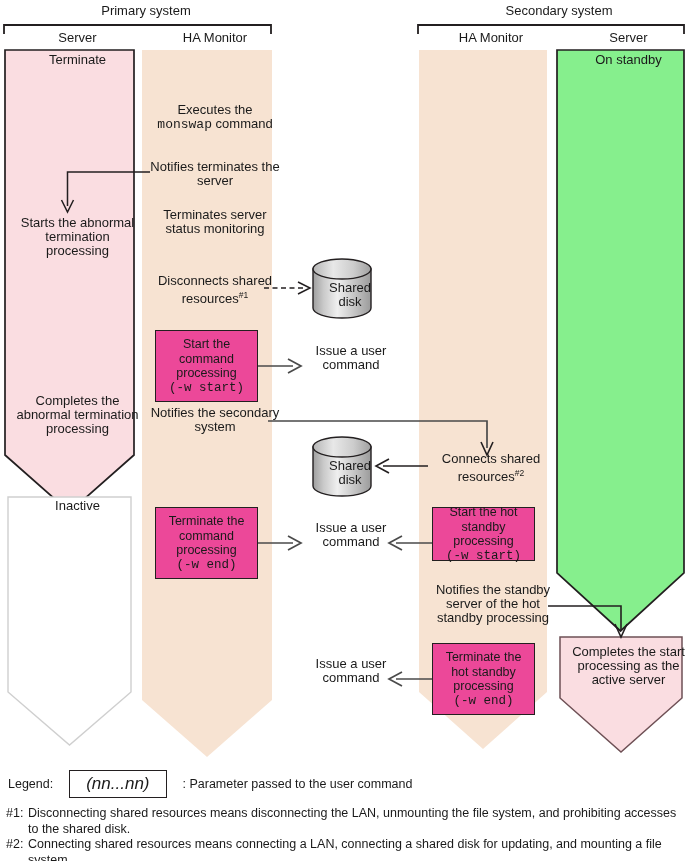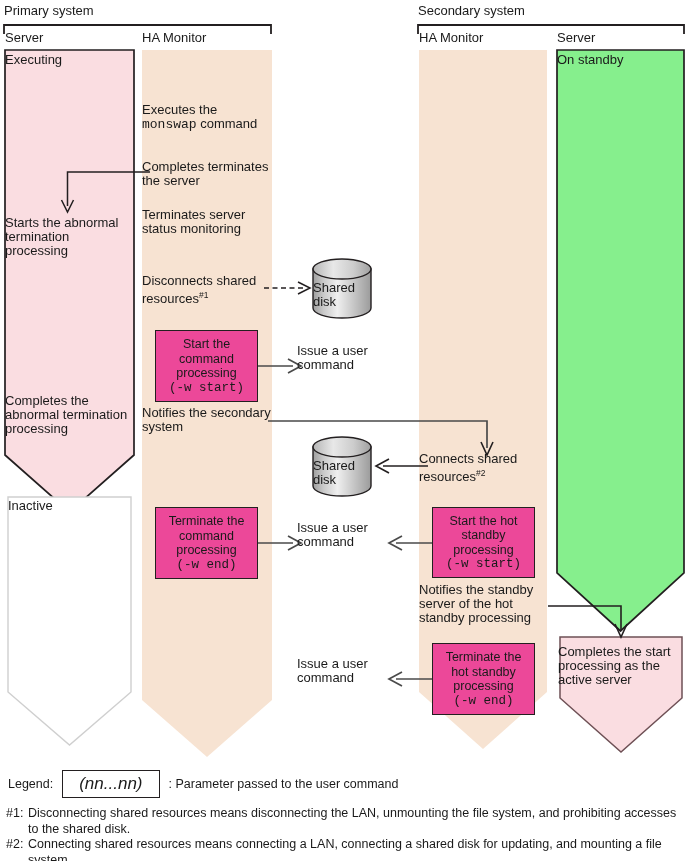--- a/index.html
+++ b/index.html
@@ -5,34 +5,34 @@
   html,body{margin:0;padding:0;background:#ffffff;}
   body{
     width:687px;height:861px;position:relative;overflow:hidden;
     font-family:"Liberation Sans","DejaVu Sans",sans-serif;
     color:#1a1a1a;
   }
   .mono{font-family:"Liberation Mono","DejaVu Sans Mono",monospace;}
   #stage{position:absolute;left:0;top:0;width:687px;height:861px;}
   svg#art{position:absolute;left:0;top:0;width:687px;height:861px;}
 
-  .lbl{position:absolute;line-height:14px;font-size:13px;}
+  .lbl{position:absolute;text-align:center;line-height:14px;font-size:13px;margin-left:8px;}
   .grouptitle{font-size:13px;}
   .coltitle{font-size:13px;}
 
   .cellbox{
     position:absolute;background:#ec4899;border:1.6px solid #231f20;
     text-align:center;font-size:12.5px;line-height:14.5px;
     display:flex;flex-direction:column;justify-content:center;align-items:center;
     box-sizing:border-box;
   }
   .cellbox .ln{display:block;width:100%;}
 
   .legendwrap{position:absolute;left:8px;top:770px;font-size:12.5px;}
-  .legend-row{display:flex;align-items:center;gap:0;}
+  .legend-row{display:flex;align-items:center;gap:7px;}
   .legend-lead{padding-right:9px;}
   .legend-chip{
     border:1.6px solid #231f20;background:#fff;
     padding:3px 16px;font-style:italic;font-size:17px;
   }
   .legend-tail{padding-left:9px;}
   .notes{position:absolute;left:6px;top:806px;font-size:12.5px;line-height:15.5px;width:676px;}
   .note{display:flex;}
   .note .tag{width:22px;flex:none;}
   .note .txt{flex:1;}
@@ -151,21 +151,21 @@
   </svg>
 
   <div class="lbl grouptitle" style="left:4px;top:4px;width:268px;">Primary system</div>
   <div class="lbl grouptitle" style="left:418px;top:4px;width:266px;">Secondary system</div>
 
   <div class="lbl coltitle" style="left:5px;top:31px;width:129px;">Server</div>
   <div class="lbl coltitle" style="left:142px;top:31px;width:130px;">HA Monitor</div>
   <div class="lbl coltitle" style="left:419px;top:31px;width:128px;">HA Monitor</div>
   <div class="lbl coltitle" style="left:557px;top:31px;width:127px;">Server</div>
 
-  <div class="lbl" style="left:5px;top:53px;width:129px;">Executing</div>
+  <div class="lbl" style="left:5px;top:53px;width:129px;">Terminate</div>
 
   <div class="lbl" style="left:5px;top:216px;width:129px;">
     <span class="ln">Starts the</span>
     <span class="ln">abnormal</span>
     <span class="ln">termination</span>
     <span class="ln">processing</span>
   </div>
 
   <div class="lbl" style="left:5px;top:394px;width:129px;">
     <span class="ln">Completes the</span>
@@ -177,21 +177,21 @@
   <div class="lbl" style="left:8px;top:499px;width:123px;">Inactive</div>
 
 
   <div class="lbl" style="left:142px;top:103px;width:130px;">
     <span class="ln">Executes the</span>
     <span class="ln mono">monswap</span>
     <span class="ln">command</span>
   </div>
 
   <div class="lbl" style="left:142px;top:160px;width:130px;">
-    <span class="ln">Completes terminates</span>
+    <span class="ln">Notifies terminates</span>
     <span class="ln">the server</span>
   </div>
 
   <div class="lbl" style="left:142px;top:208px;width:130px;">
     <span class="ln">Terminates server</span>
     <span class="ln">status monitoring</span>
   </div>
 
   <div class="lbl" style="left:142px;top:274px;width:130px;">
     <span class="ln">Disconnects</span>
@@ -243,21 +243,21 @@
     <span class="ln">Issue a</span>
     <span class="ln">user</span>
     <span class="ln">command</span>
   </div>
 
   <div class="lbl" style="left:419px;top:452px;width:128px;">
     <span class="ln">Connects shared</span>
     <span class="ln"><span>resources</span><sup>#2</sup></span>
   </div>
 
-  <div class="cellbox" style="left:432px;top:507px;width:103px;height:71px;">
+  <div class="cellbox" style="left:432px;top:507px;width:103px;height:54px;">
     <span class="ln">Start the hot</span>
     <span class="ln">standby</span>
     <span class="ln">processing</span>
     <span class="ln mono">(-w start)</span>
   </div>
 
   <div class="lbl" style="left:419px;top:583px;width:132px;">
     <span class="ln">Notifies the</span>
     <span class="ln">standby server of</span>
     <span class="ln">the hot standby</span>

